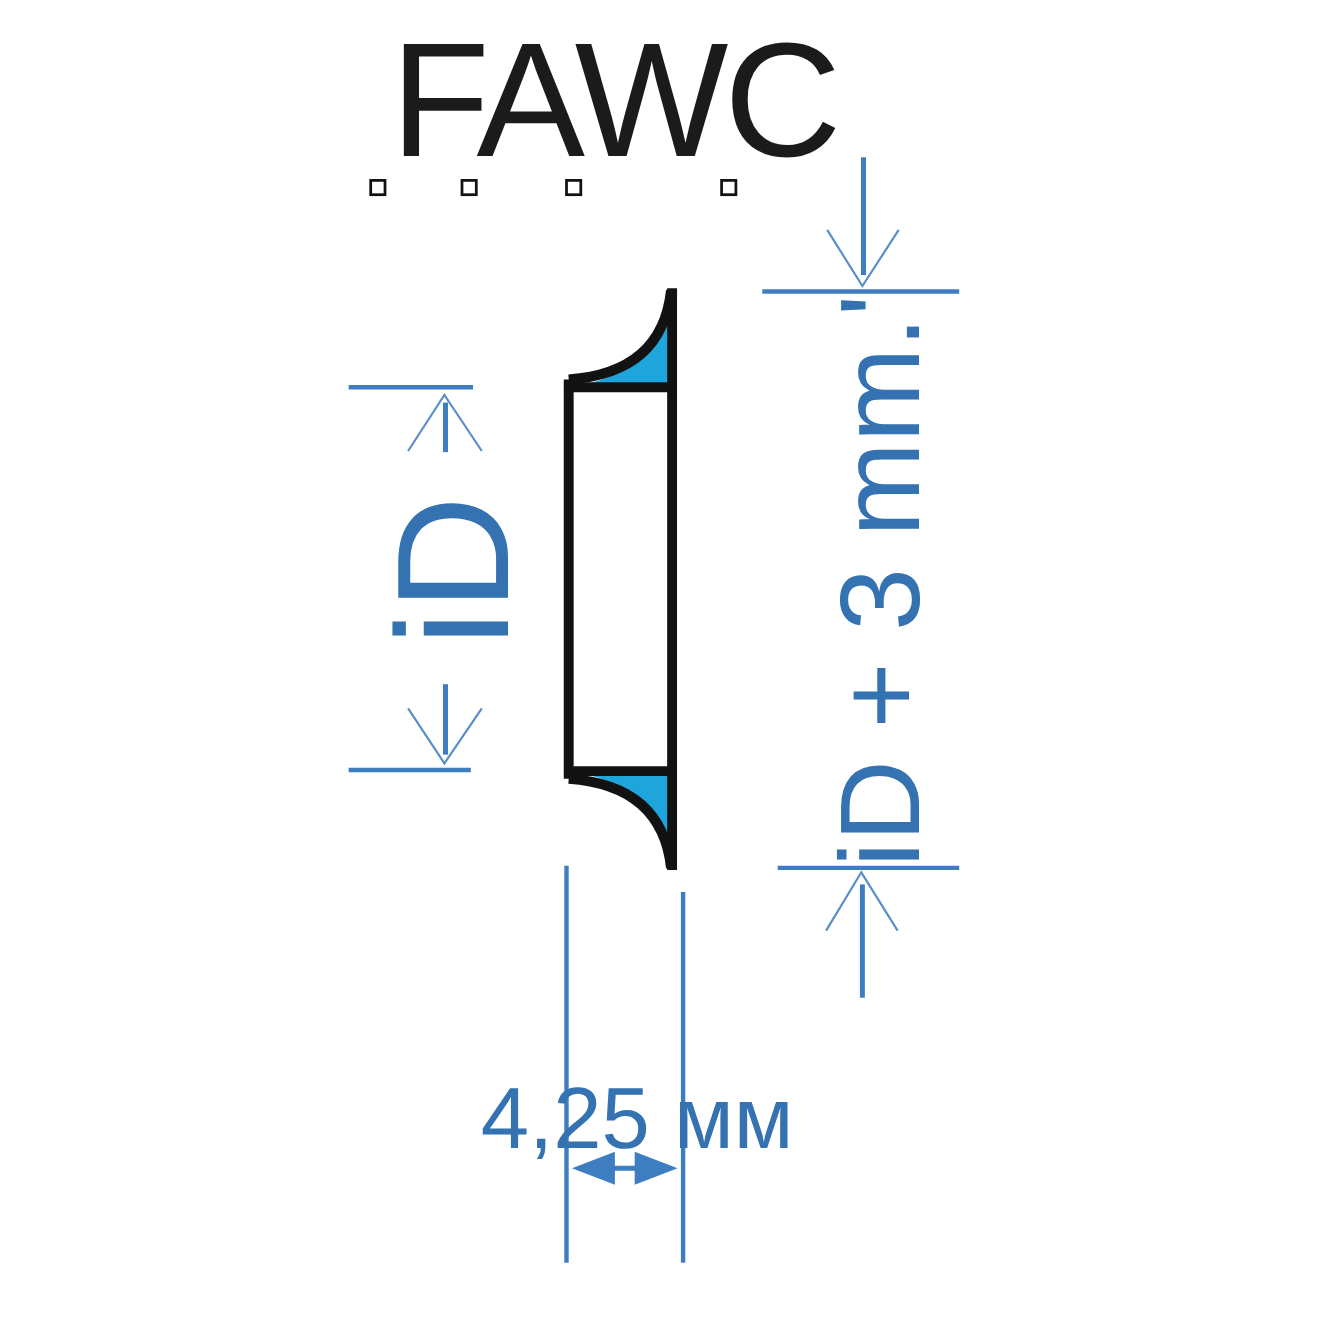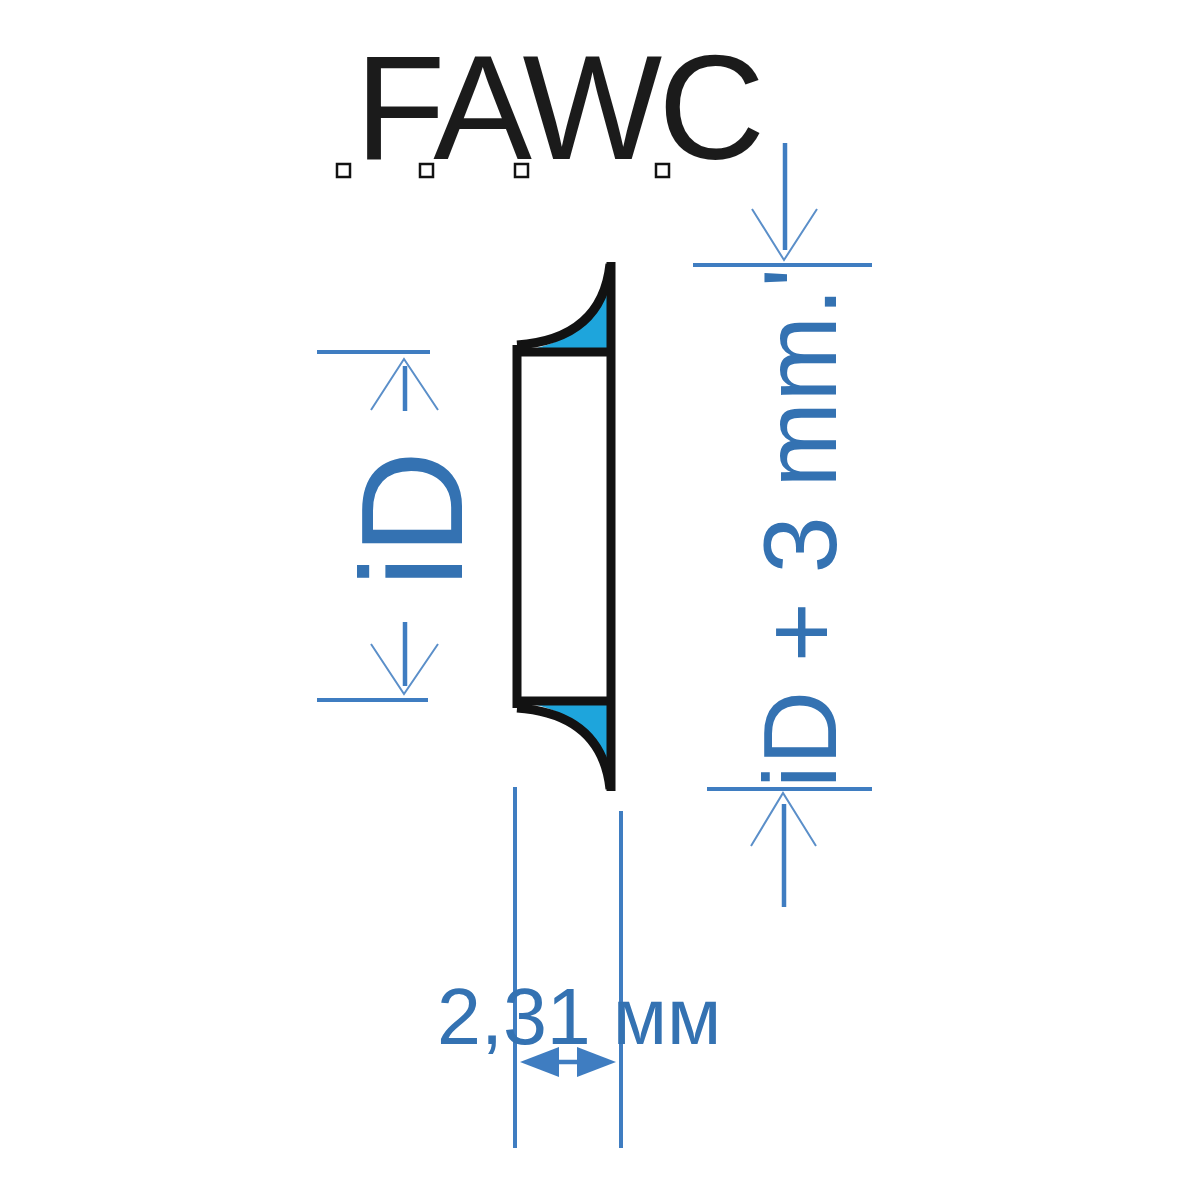--- a/index.html
+++ b/index.html
@@ -4,21 +4,21 @@
 <style>
   html,body{margin:0;padding:0;}
   body{
     width:1200px;height:1200px;position:relative;overflow:hidden;
     background:#ffffff;
     font-family:"Liberation Sans", sans-serif;
   }
   .abs{position:absolute;}
   #drawing-svg{position:absolute;left:0;top:0;width:1200px;height:1200px;}
   .title{
-    left:300px;top:34px;width:516px;height:150px;
+    left:300px;top:18px;width:516px;height:150px;
     font-size:148px;line-height:1;letter-spacing:-4px;
     text-align:center;color:#1b1b1b;white-space:nowrap;
   }
   .rotlabel{
     white-space:nowrap;line-height:1;
     transform:translate(-50%,-50%) rotate(-90deg);
     color:var(--text-blue,#3472B2);
   }
   .label-id{
     left:412px;top:519px;font-size:145px;
@@ -86,13 +86,13 @@
     <path class="ext" d="M 515 787 L 515 1148"></path>
     <path class="ext" d="M 621 811 L 621 1148"></path>
     <path class="stem" d="M 550 1062 L 586 1062"></path>
     <polygon class="solidhead" points="520,1062 559,1047 559,1077"></polygon>
     <polygon class="solidhead" points="616,1062 577,1047 577,1077"></polygon>
   </g>
 </svg>
 
 <div class="abs rotlabel label-id">iD</div>
 <div class="abs rotlabel label-od">iD + 3 mm.'</div>
-<div class="abs label-thickness">2,31 мм</div>
+<div class="abs label-thickness">4,25 мм</div>
 
 </body></html>

